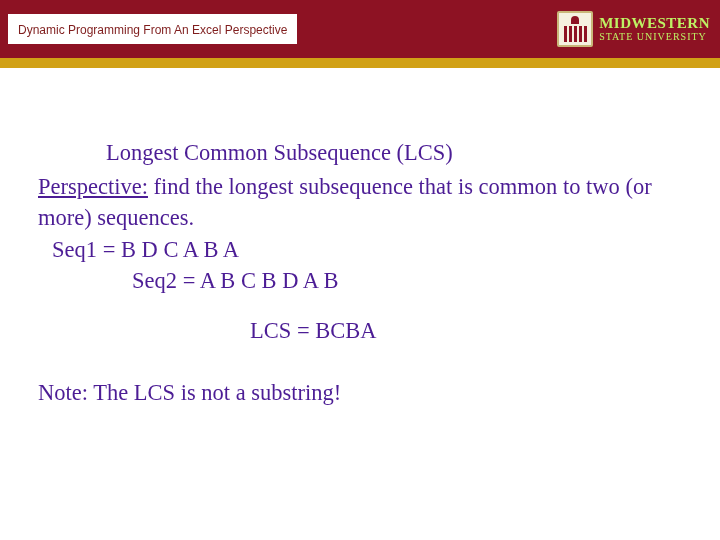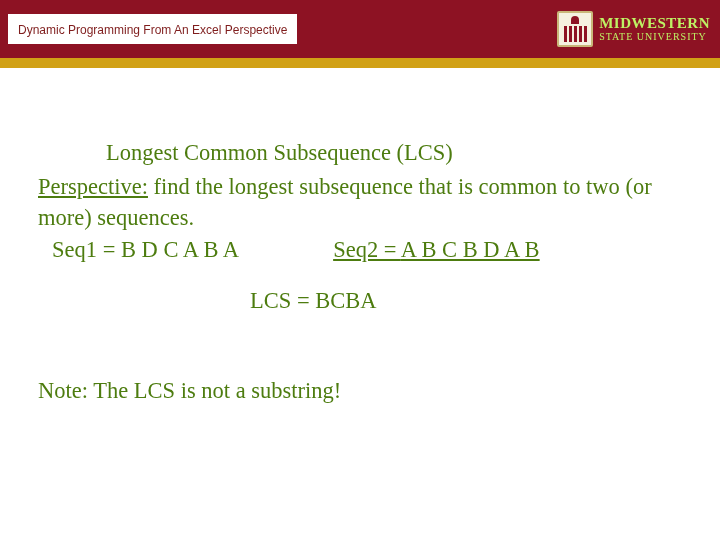--- a/index.html
+++ b/index.html
@@ -76,45 +76,46 @@
   }
   .logo-line1 { font-size: 15px; font-weight: 600; }
   .logo-line2 { font-size: 10px; letter-spacing: 1px; }
   .accent-bar {
     width: 100%;
     height: 10px;
     background: #d1a116;
   }
   .content {
     padding: 70px 38px 0 38px;
-    color: #4d7c0f;
+    color: #4c1d95;
     font-size: 22.5px;
     line-height: 1.35;
   }
   .heading-line {
     text-align: left;
     padding-left: 68px;
     margin-bottom: 4px;
   }
   .def-label { text-decoration: underline; }
   .seq-row {
     display: flex;
-    justify-content: flex-start;
+    justify-content: space-between;
     gap: 0;
     margin-top: 2px;
+    flex-direction: column;
   }
   .seq-block { white-space: nowrap; }
   .seq-block.first { padding-left: 14px; }
-  .seq-block.second { padding-left: 94px; text-decoration: underline; }
+  .seq-block.second { padding-left: 94px; }
   .lcs-line {
     margin-top: 20px;
     padding-left: 212px;
   }
   .note-line {
-    margin-top: 60px;
+    margin-top: 32px;
   }
 </style>
 </head>
 <body>
 
 <div class="header-bar">
   <div class="header-title-wrap">
     <span class="header-title">Dynamic Programming From An Excel Perspective</span>
   </div>
   <div class="logo-wrap">

